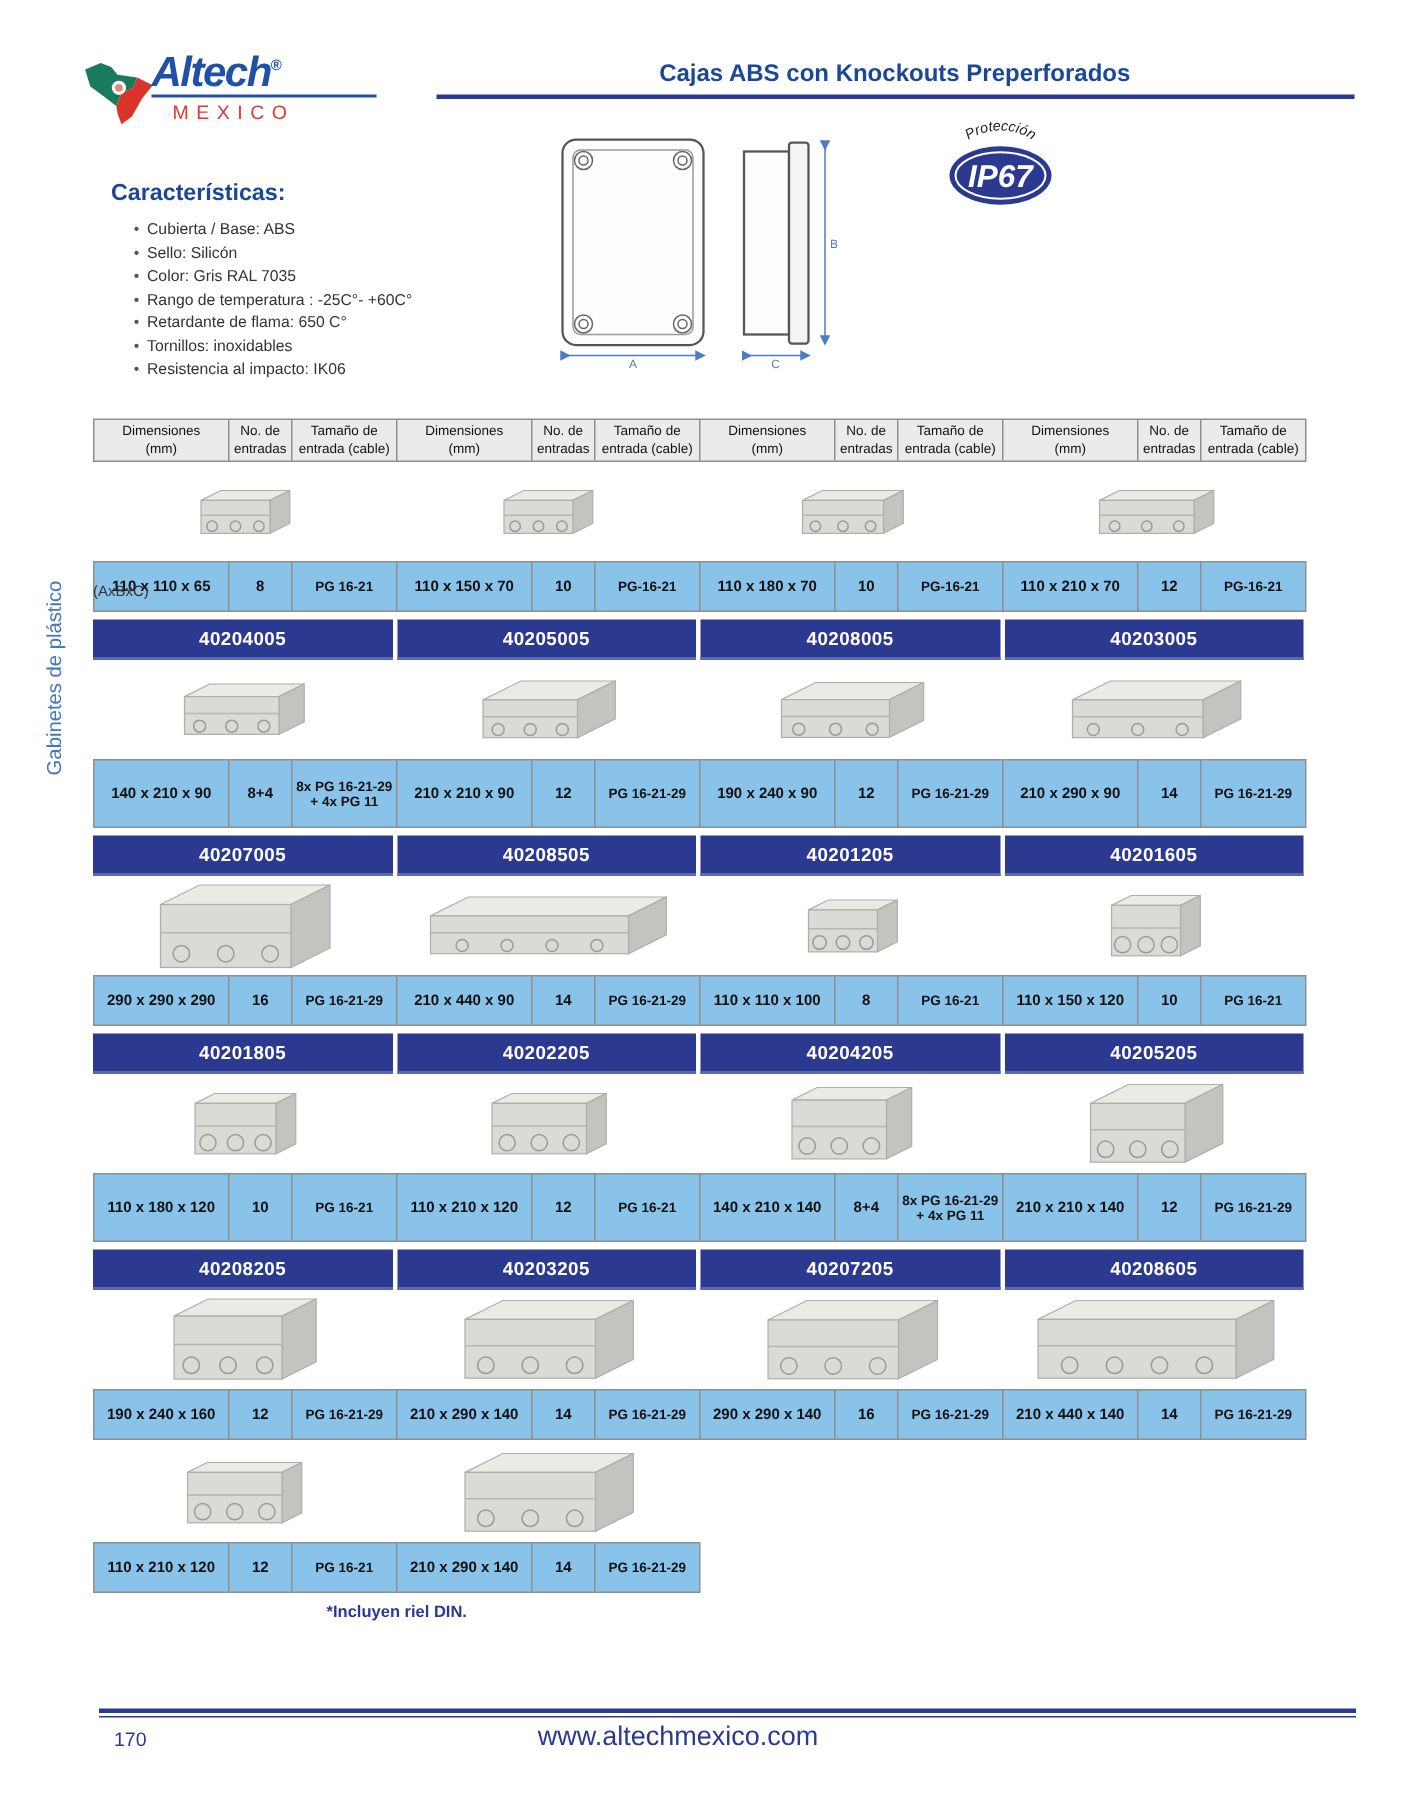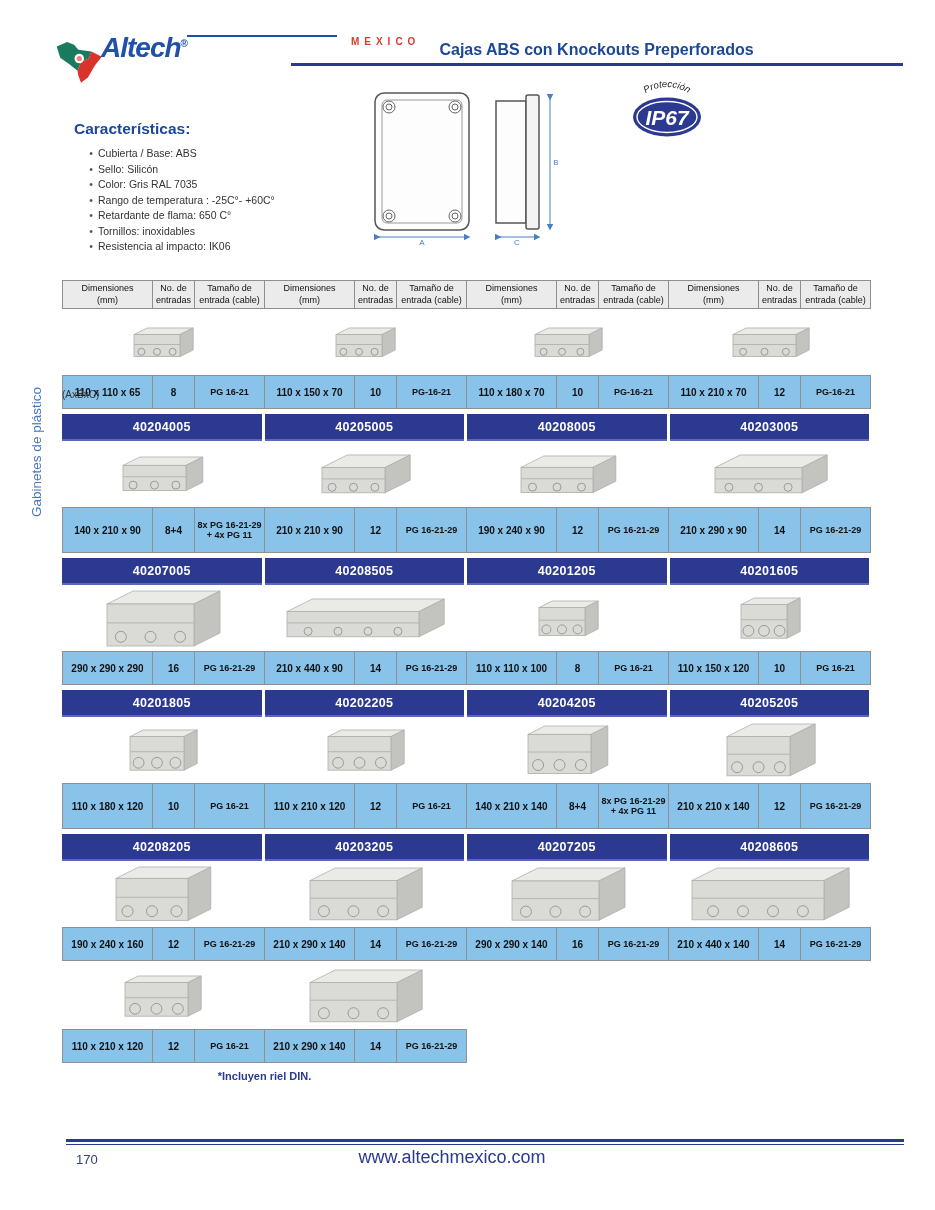--- a/index.html
+++ b/index.html
@@ -2,25 +2,25 @@
 <html><head>
 <meta charset="utf-8">
 <style>
   html,body{margin:0;padding:0}
   body{width:935px;height:1210px;position:relative;background:#fff;
        font-family:"Liberation Sans",sans-serif;color:#222;overflow:hidden}
 
   
   .logo{position:absolute;left:55px;top:34px;display:flex;align-items:flex-start}
   .logo-map{width:52px;height:48px;margin-right:-6px;margin-top:4px}
-  .logo-text{display:flex;flex-direction:row}
+  .logo-text{display:flex;flex-direction:column}
   .logo-brand{font-size:28px;font-weight:bold;font-style:italic;color:#2050a8;line-height:1;letter-spacing:-1px}
   .logo-brand sup{font-size:10px;font-style:normal}
   .logo-underline{width:150px;height:2px;background:#2050a8;margin-top:1px}
-  .logo-country{font-size:10px;font-weight:bold;color:#e03a2b;letter-spacing:5px;margin:2px 0 12px 14px}
+  .logo-country{font-size:13px;font-weight:normal;color:#e03a2b;letter-spacing:5px;margin:2px 0 12px 14px}
 
   .page-title{position:absolute;left:290px;top:41px;width:613px;text-align:center;
       font-size:16px;font-weight:bold;color:#1b4798}
   .title-rule{position:absolute;left:291px;top:63px;width:612px;height:2.5px;background:#2b3990}
 
   
   .diagram{position:absolute;left:370px;top:86px}
   .badge{position:absolute;left:626px;top:78px}
 
   

